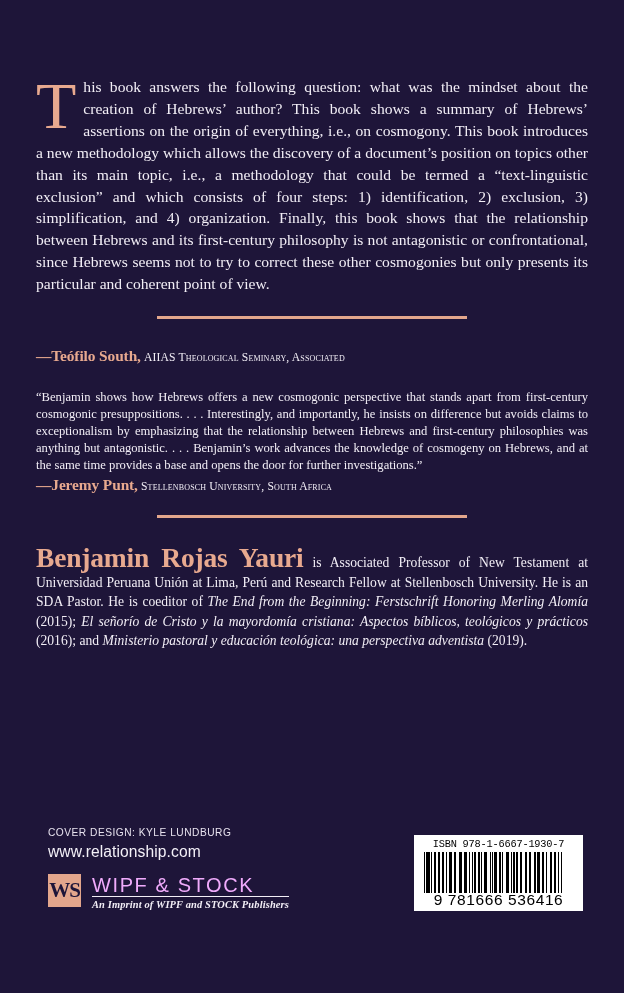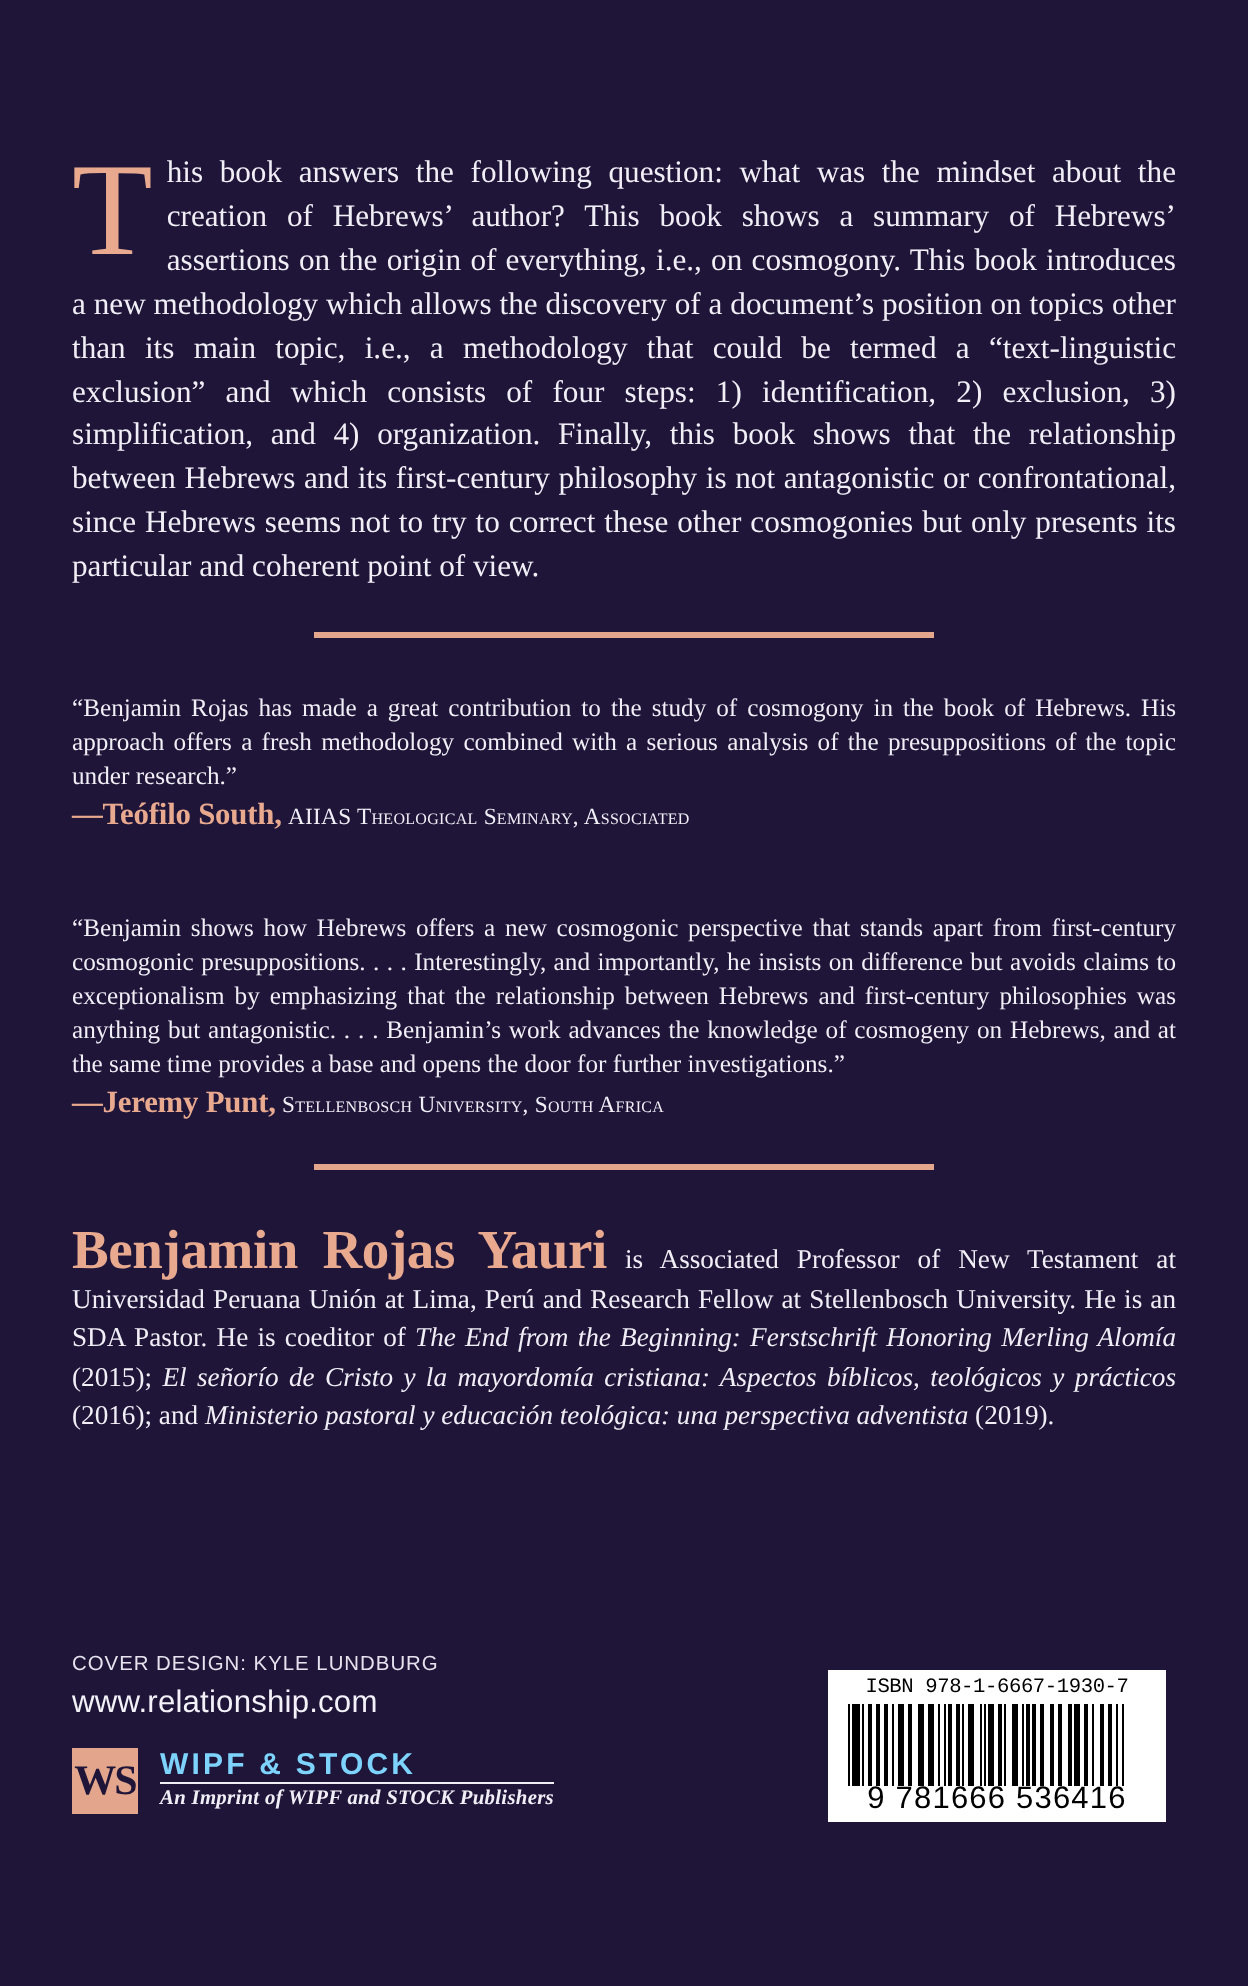--- a/index.html
+++ b/index.html
@@ -59,21 +59,21 @@
   .endorsements {
     margin-top: 27px;
   }
   .blurb {
     color: #f2eef6;
     font-size: 12.6px;
     line-height: 1.345;
     text-align: justify;
     text-justify: inter-word;
   }
-  .blurb + .blurb { margin-top: 38px; }
+  .blurb + .blurb { margin-top: 23px; }
   .blurb-text { display: block; }
   .attribution {
     display: block;
     margin-top: 1px;
     line-height: 1.3;
   }
   .endorser {
     color: #e8a98f;
     font-weight: bold;
     font-size: 15.4px;
@@ -107,21 +107,21 @@
   
   .footer {
     position: absolute;
     left: 36px;
     right: 36px;
     bottom: 74px;
     height: 92px;
   }
   .pub-block {
     position: absolute;
-    left: 0;
+    left: 12px;
     top: 0;
     width: 300px;
   }
   .cover-design {
     color: #e7e2ee;
     font-family: "Liberation Sans", sans-serif;
     font-size: 10.2px;
     letter-spacing: 0.5px;
     line-height: 1.25;
   }
@@ -149,24 +149,24 @@
     line-height: 33px;
     text-align: center;
     letter-spacing: -1px;
     flex: 0 0 auto;
   }
   .wordmark {
     margin-left: 11px;
     padding-top: 1px;
   }
   .wordmark-main {
-    color: #7dd3fc;
+    color: #f0abfc;
     font-family: "Liberation Sans", sans-serif;
-    font-weight: bold;
-    font-size: 15px;
+    font-weight: normal;
+    font-size: 20px;
     letter-spacing: 1.6px;
     line-height: 1.02;
   }
   .wordmark-sub {
     color: #f2eef6;
     font-family: "Liberation Serif", serif;
     font-style: italic;
     font-weight: bold;
     font-size: 10.4px;
     letter-spacing: 0.15px;
@@ -222,21 +222,20 @@
 
   <div class="description">
     <span class="dropcap">T</span><span>his book answers the following question: what was the mindset about the creation of Hebrews’ author? This book shows a summary of Hebrews’ assertions on the origin of everything, i.e., on cosmogony. This book introduces a new methodology which allows the discovery of a document’s position on topics other than its main topic, i.e., a methodology that could be termed a “text-linguistic exclusion” and which consists of four steps: 1) identification, 2) exclusion, 3) simplification, and 4) organization. Finally, this book shows that the relationship between Hebrews and its first-century philosophy is not antagonistic or confrontational, since Hebrews seems not to try to correct these other cosmogonies but only presents its particular and coherent point of view.</span>
   </div>
 
   <div class="rule rule-top"></div>
 
   <div class="endorsements">
 
     <div class="blurb">
-      <span class="blurb-text">“Benjamin Rojas has made a great contribution to the study of cosmogony in the book of Hebrews. His approach offers a fresh methodology combined with a serious analysis of the presuppositions of the topic under research.”</span>
       <span class="attribution"><span class="endorser">—Teófilo South,</span> <span class="affiliation">AIIAS Theological Seminary, Associated</span></span>
     </div>
 
     <div class="blurb">
       <span class="blurb-text">“Benjamin shows how Hebrews offers a new cosmogonic perspective that stands apart from first-century cosmogonic presuppositions. . . . Interestingly, and importantly, he insists on difference but avoids claims to exceptionalism by emphasizing that the relationship between Hebrews and first-century philosophies was anything but antagonistic. . . . Benjamin’s work advances the knowledge of cosmogeny on Hebrews, and at the same time provides a base and opens the door for further investigations.”</span>
       <span class="attribution"><span class="endorser">—Jeremy Punt,</span> <span class="affiliation">Stellenbosch University, South Africa</span></span>
     </div>
 
   </div>
 

